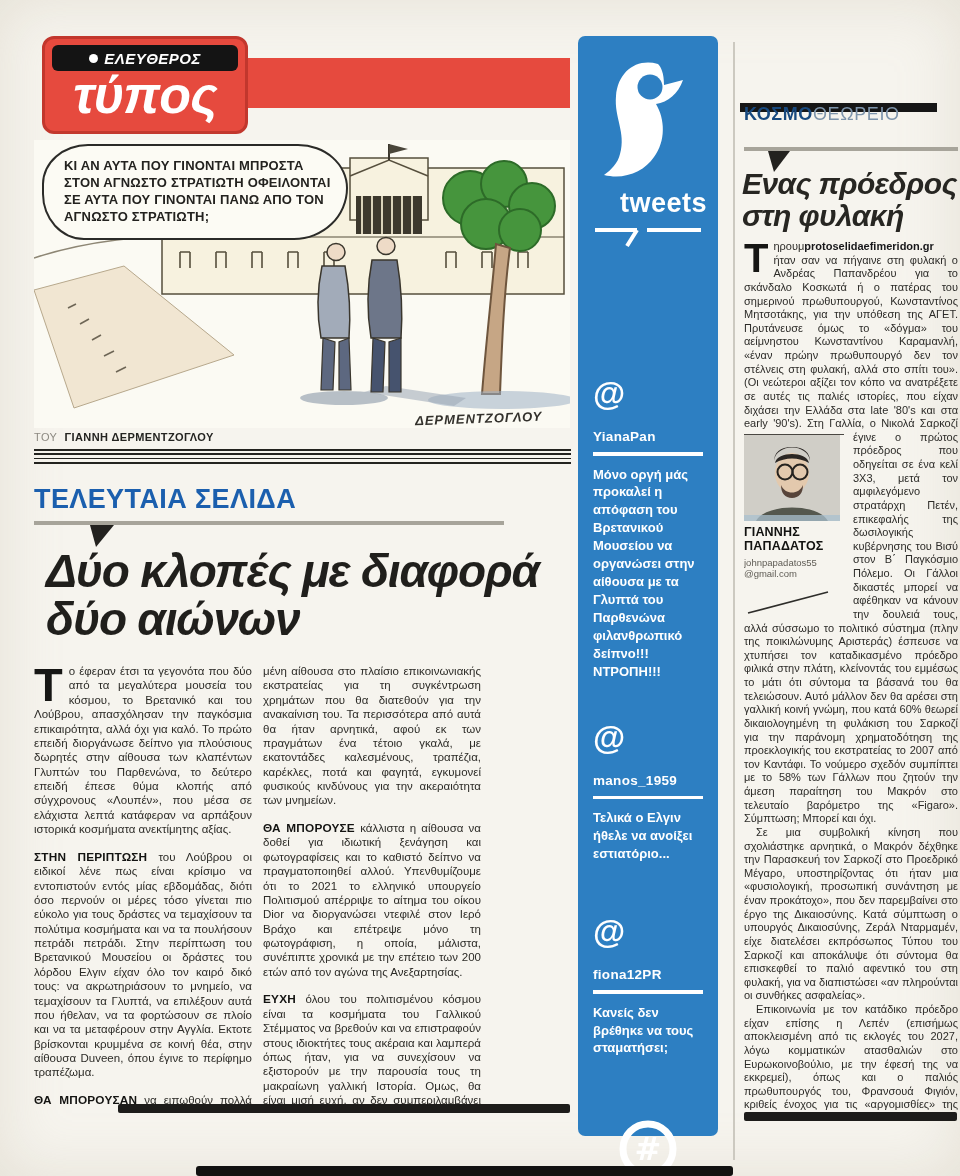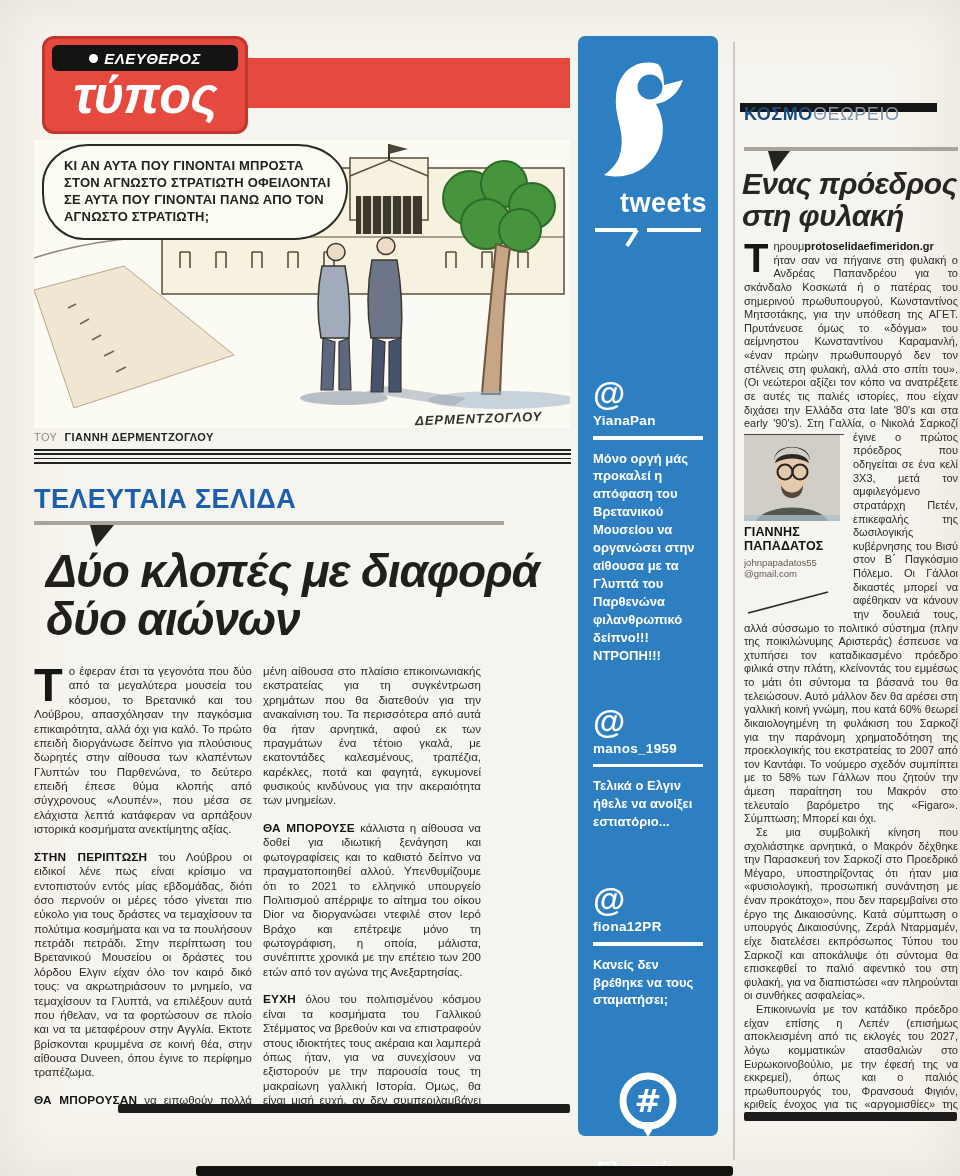--- a/index.html
+++ b/index.html
@@ -46,21 +46,21 @@
   .lead{font-weight:800;font-size:11.8px;letter-spacing:.2px;color:#131311;}
   .end-bar-left{position:absolute;left:118px;top:1104px;width:452px;height:9px;background:#1d1c1a;border-radius:2px;}
   
   .tweets-col{position:absolute;left:578px;top:36px;width:140px;height:1100px;background:#2d7fc2;
               border-radius:7px;box-sizing:border-box;padding:14px 15px;color:#fff;}
   .bird{display:block;margin:8px auto 0;}
   .tweets-label{font-size:27px;font-weight:800;letter-spacing:.5px;margin-top:2px;margin-left:27px;}
   .label-rule{display:block;margin-top:8px;}
   .tweet{margin-top:0;}
   .tw-at{font-size:33px;font-weight:700;line-height:1;}
-  .tw-handle{font-size:13.5px;font-weight:800;margin-top:3px;letter-spacing:.3px;}
+  .tw-handle{font-size:13.5px;font-weight:800;margin-top:19px;letter-spacing:.3px;}
   .tw-rule{height:3.5px;background:#fff;margin:8px 0 10px;}
   .tw-text{font-size:13px;font-weight:600;line-height:1.38;}
   .t1{margin-top:128px;} .t2{margin-top:40px;} .t3{margin-top:52px;}
   .pin{display:block;margin:60px auto 0;}
   .hash-label{font-size:21px;font-weight:800;margin-top:8px;padding-left:4px;}
   .fold-line{position:absolute;left:733px;top:42px;width:2px;height:1118px;background:#ccc9c0;}
   
   .date-banner{position:absolute;left:744px;top:54px;width:192px;height:50px;background:#e8473c;
                border-radius:5px;display:flex;align-items:center;justify-content:center;
                color:#fff;font-weight:700;font-size:13px;letter-spacing:.4px;}

